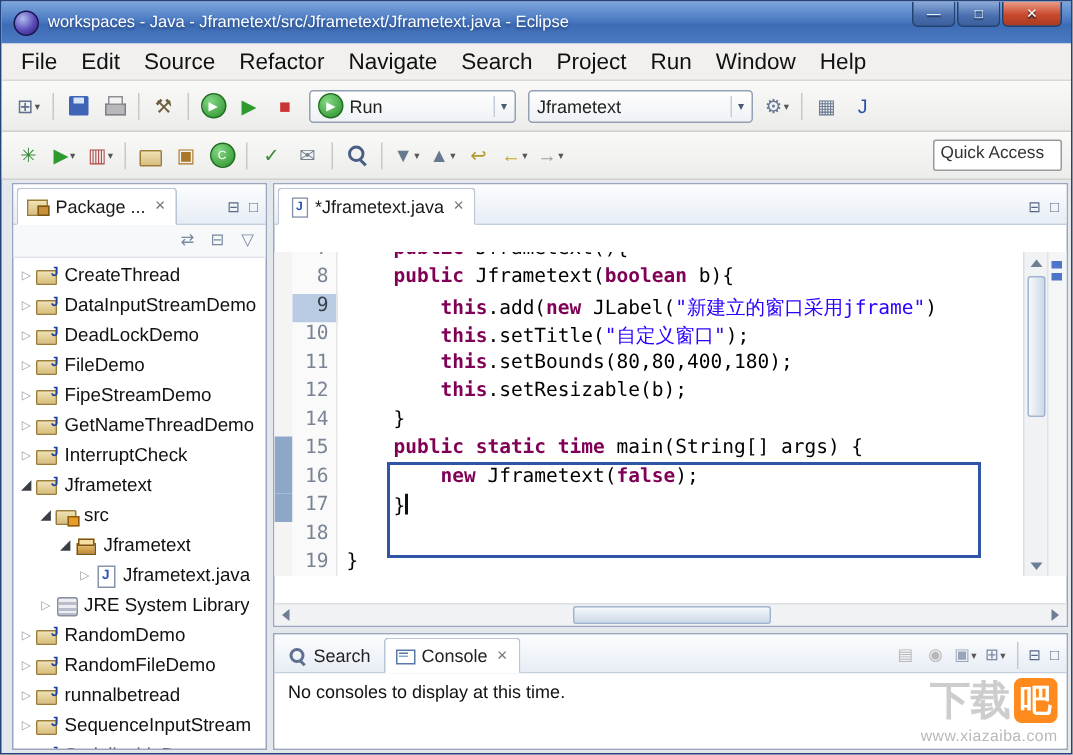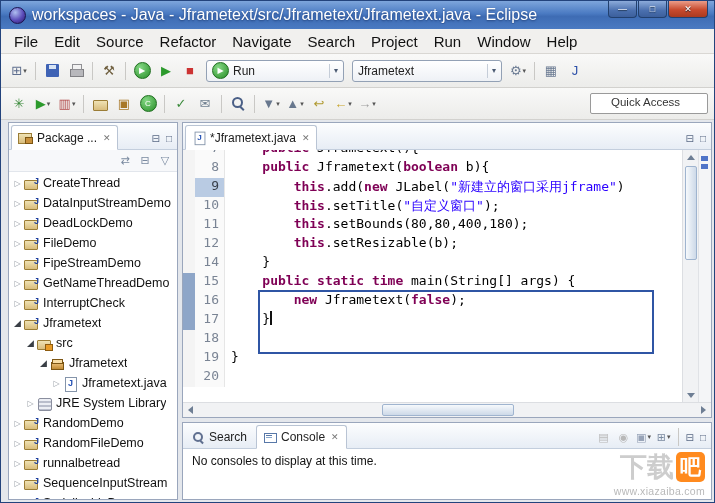--- a/index.html
+++ b/index.html
@@ -4,21 +4,21 @@
 <style>
   html,body{margin:0;padding:0;background:#888;}
   body{font-family:"Liberation Sans","DejaVu Sans",sans-serif;}
   .window{width:715px;height:503px;box-sizing:border-box;border:1px solid #23437c;display:flex;flex-direction:column;background:#e4e7ec;overflow:hidden;position:relative;}
 
   
   .titlebar{height:28px;flex:0 0 28px;display:flex;align-items:center;gap:6px;padding-left:8px;
     background:linear-gradient(180deg,#7ea6dc,#4a7ac2 45%,#3e6cb4 55%,#4a7ac2);}
   .ecl-icon{width:15px;height:15px;border-radius:50%;flex:0 0 15px;
     background:radial-gradient(circle at 35% 30%,#aebef0,#5a4ab8 55%,#2a1a66);border:1px solid #1c1450;}
-  .title-text{color:#fff;font-size:16px;text-shadow:0 1px 2px #23437c;flex:1;white-space:nowrap;overflow:hidden;}
+  .title-text{color:#fff;font-size:11px;text-shadow:0 1px 2px #23437c;flex:1;white-space:nowrap;overflow:hidden;}
   .win-controls{display:flex;align-self:flex-start;margin-right:6px;}
   .win-btn{width:27px;height:16px;display:flex;align-items:center;justify-content:center;color:#fff;font-size:9px;
     background:linear-gradient(#8cabda,#4a6fae 60%,#3c5f9c);border:1px solid #22406e;border-top:none;
     border-radius:0 0 4px 4px;margin-left:1px;text-shadow:0 1px 1px #123;}
   .win-btn.close{width:38px;background:linear-gradient(#eb9d89,#c84a2e 55%,#aa3a20);}
 
   
   .menubar{height:24px;flex:0 0 24px;display:flex;align-items:center;background:#f1f0ee;border-bottom:1px solid #d9d7d3;padding-left:5px;}
   .menu-item{padding:3px 8px;font-size:15px;color:#111;}
   .toolbar{height:33px;flex:0 0 33px;background:linear-gradient(#f9f9f8,#ececea);border-bottom:1px solid #d2d1ce;display:flex;align-items:center;padding:0 6px;}
@@ -28,38 +28,38 @@
   .tb-glyph{font-size:13px;line-height:1;}
   .dd{font-size:7px;color:#555;margin-left:1px;}
   .tb-sep{width:1px;height:18px;background:#c9c8c5;margin:0 4px;}
   .mini-circle{width:15px;height:15px;border-radius:50%;background:radial-gradient(circle at 35% 30%,#84d884,#2a8f2a);
     border:1px solid #1e6e1e;color:#fff;font-size:8px;display:inline-flex;align-items:center;justify-content:center;}
   .combo{display:inline-flex;align-items:center;height:22px;background:linear-gradient(#ffffff,#eef1f5);
     border:1px solid #93a1b5;border-radius:3px;margin:0 4px;padding:0 5px;font-size:12px;gap:4px;box-sizing:border-box;}
   .combo-label{flex:1;color:#222;white-space:nowrap;overflow:hidden;}
   .combo-arrow{font-size:8px;color:#4a5a72;border-left:1px solid #c5cdd8;padding-left:4px;height:14px;display:flex;align-items:center;}
   .quick-access{margin-left:auto;width:76px;height:15px;border:1px solid #9a9a9a;background:#fff;font-size:11.5px;
-    color:#333;padding:2px 20px;white-space:nowrap;overflow:hidden;border-radius:2px;}
+    color:#333;padding:2px 4px;white-space:nowrap;overflow:hidden;border-radius:2px;}
 
   
   .shp{display:inline-block;position:relative;width:15px;height:15px;}
   .shp-floppy::before{content:"";position:absolute;left:1px;top:1px;right:1px;bottom:1px;background:#3f63b5;border-radius:1px;}
   .shp-floppy::after{content:"";position:absolute;left:4px;top:2px;width:7px;height:4px;background:#d8e4f4;}
   .shp-printer::before{content:"";position:absolute;left:1px;top:6px;width:12px;height:6px;background:#b8b8bc;border:1px solid #808084;}
   .shp-printer::after{content:"";position:absolute;left:3px;top:1px;width:8px;height:4px;background:#f2f2f2;border:1px solid #909094;}
   .shp-folder::before{content:"";position:absolute;left:0;top:4px;width:13px;height:9px;background:linear-gradient(#efe2b4,#d9bd7d);border:1px solid #9b7d36;border-radius:1px;}
   .shp-search::before{content:"";position:absolute;left:1px;top:1px;width:7px;height:7px;border:2px solid #4a5f86;border-radius:50%;}
   .shp-search::after{content:"";position:absolute;left:10px;top:10px;width:5px;height:2px;background:#4a5f86;transform:rotate(45deg);transform-origin:0 0;}
 
   
   .main{flex:1;display:flex;gap:4px;padding:2px 2px 2px 7px;min-height:0;}
   .panel{background:#fff;border:1px solid #9aa6bc;display:flex;flex-direction:column;min-height:0;box-sizing:border-box;}
   .explorer{width:170px;flex:0 0 170px;}
   .editor-stack{flex:1;display:flex;flex-direction:column;gap:4px;min-width:0;}
-  .editor-pane{flex:1;min-height:0;}
+  .editor-pane{flex:1;min-height:0;gap:18px;}
   .console-pane{flex:0 0 78px;height:78px;position:relative;overflow:hidden;}
 
   .pane-tabbar{height:26px;flex:0 0 26px;display:flex;align-items:flex-end;background:linear-gradient(#fcfdfe,#e7edf5);
     border-bottom:1px solid #c3cedd;padding:0 2px;gap:2px;}
   .ptab{display:inline-flex;align-items:center;gap:4px;height:23px;padding:0 6px;font-size:12px;color:#1a1a1a;}
   .ptab.active{background:#fff;border:1px solid #b9c4d4;border-bottom:1px solid #fff;border-radius:3px 3px 0 0;margin-bottom:-1px;}
   .ptab-label{white-space:nowrap;overflow:hidden;max-width:112px;}
   .tab-close{font-size:9px;color:#777;margin-left:2px;}
   .bar-spacer{flex:1;}
   .mini-ic{font-size:10px;color:#5a6a85;margin:0 3px 5px 1px;}

